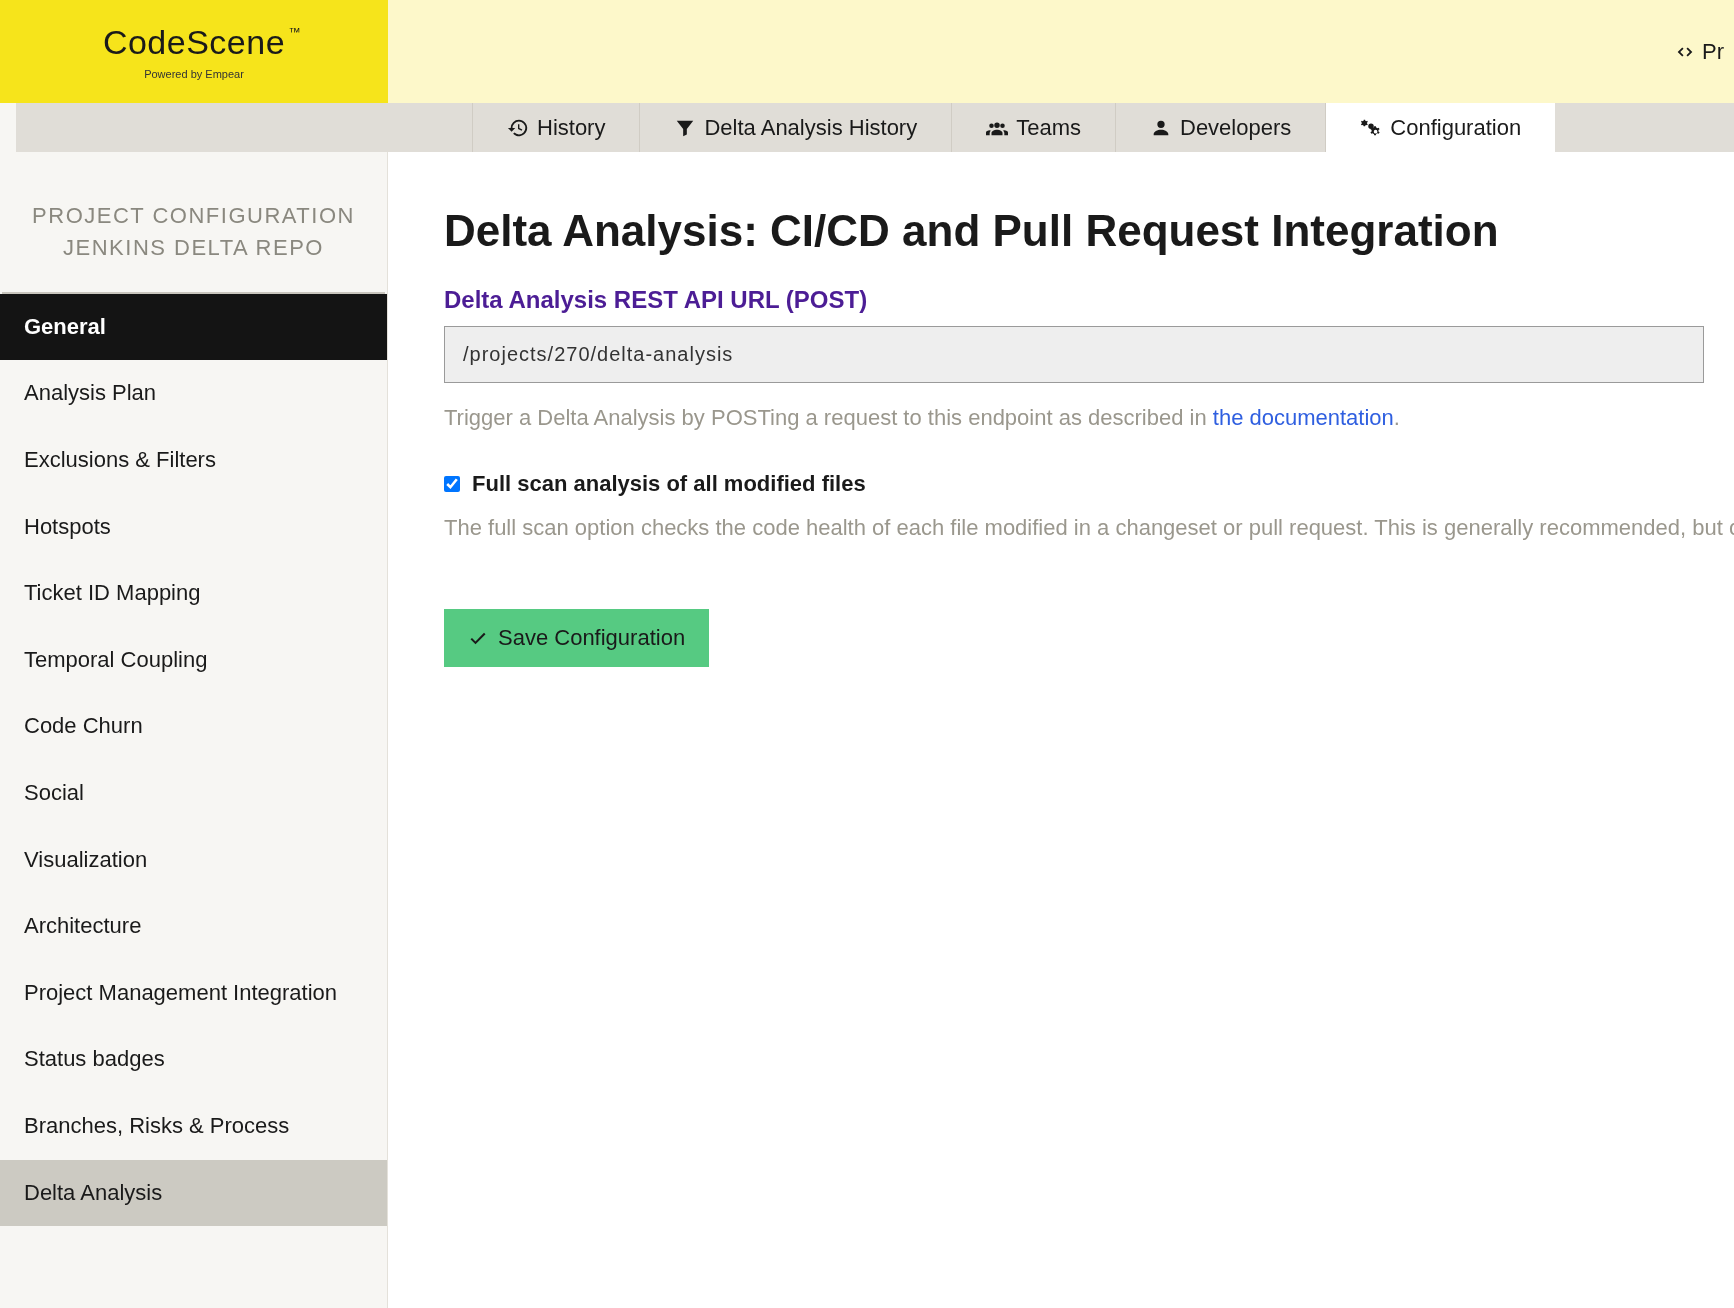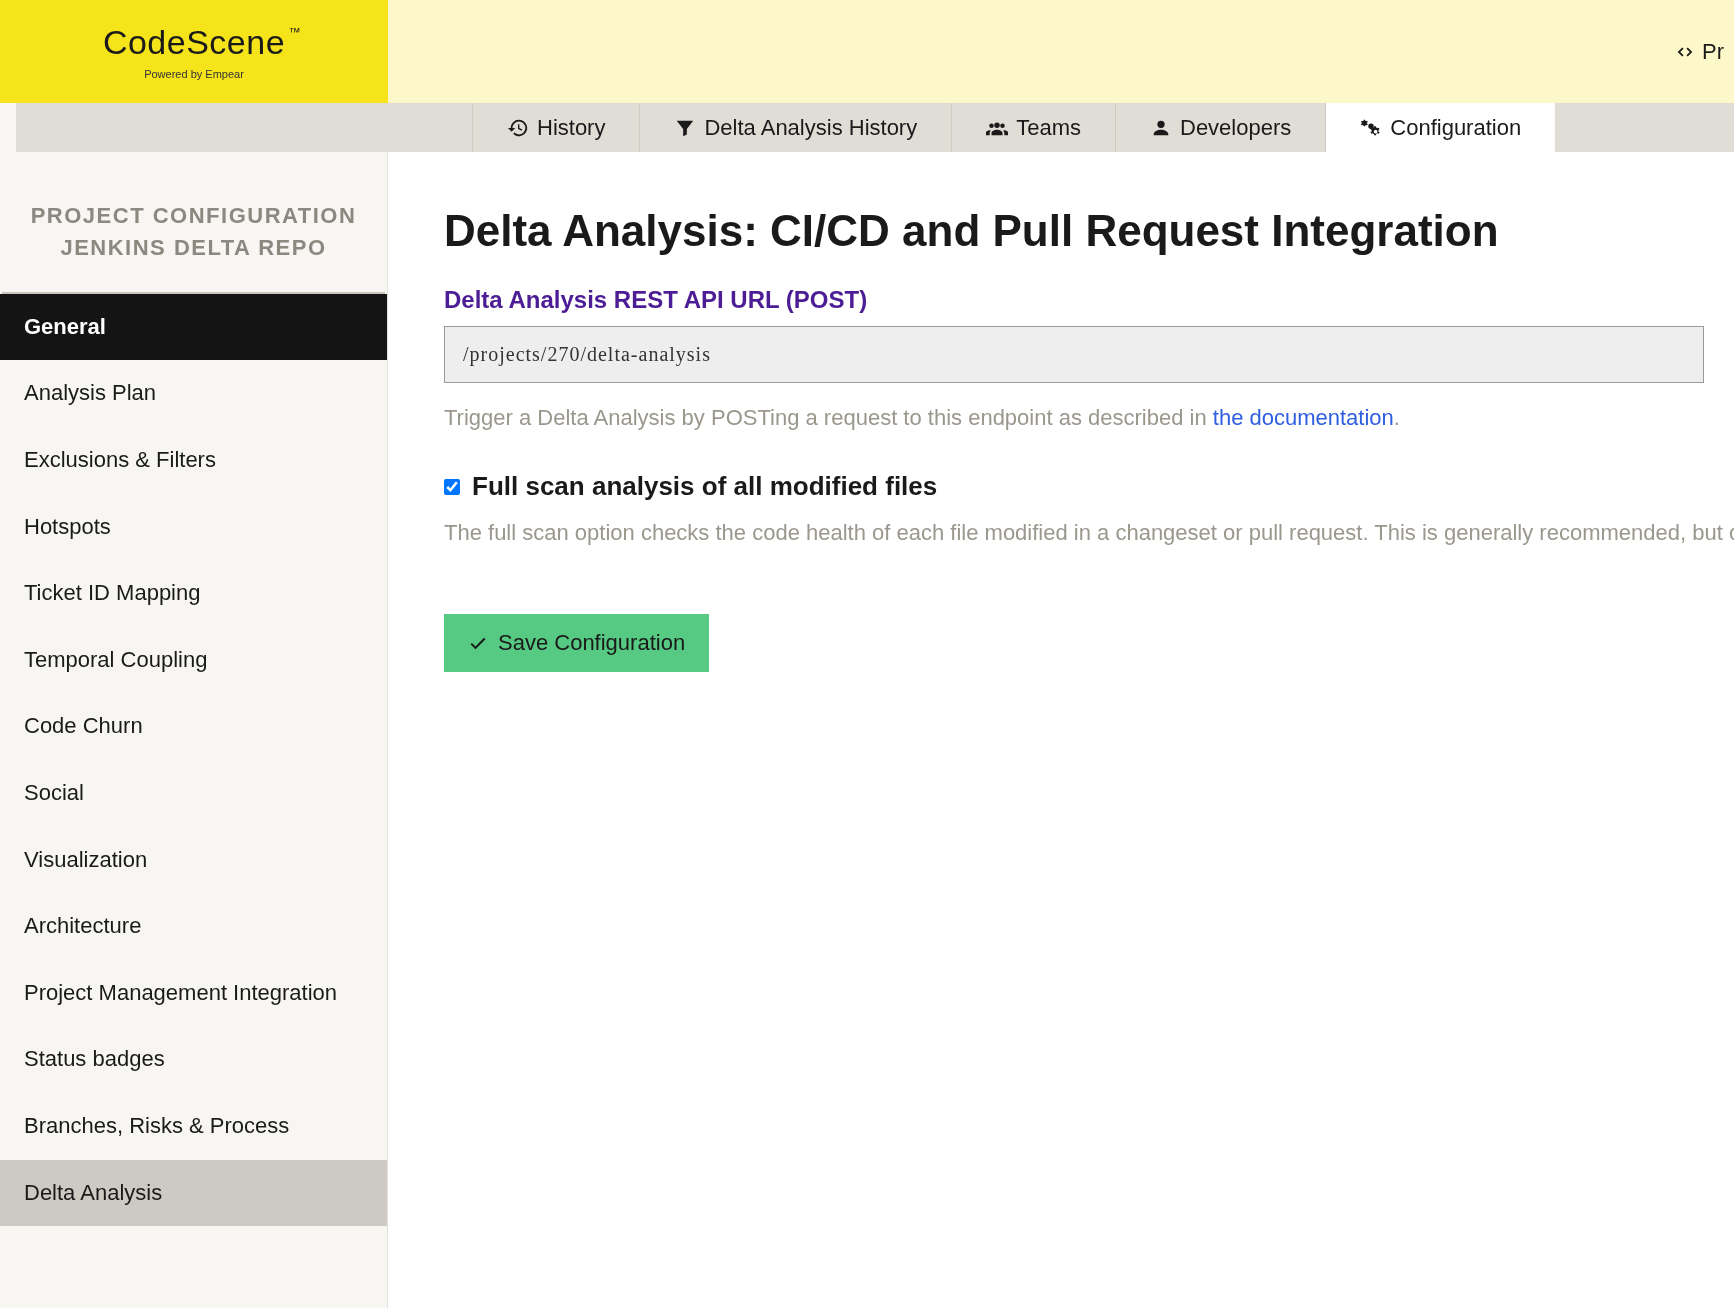--- a/index.html
+++ b/index.html
@@ -98,21 +98,21 @@
   padding: 48px 20px 28px;
   text-align: center;
   border-bottom: 2px solid #c9c6be;
   margin: 0 2px;
 }
 .sidebar-header-line {
   font-size: 22px;
   color: #8a887f;
   letter-spacing: 1.5px;
   line-height: 1.45;
-  font-weight: 700;
+  font-weight: 400;
 }
 .side-nav { padding-top: 0; }
 .side-item {
   display: block;
   padding: 19px 24px;
   font-size: 22px;
   color: #1a1a1a;
   cursor: pointer;
   line-height: 1.3;
 }
@@ -140,21 +140,21 @@
 .field-label {
   font-size: 24px;
   font-weight: 700;
   color: #4c1d95;
   margin-bottom: 12px;
 }
 .api-box {
   background: #eeeeee;
   border: 1px solid #9a9a9a;
   padding: 16px 18px;
-  font-family: Liberation Serif, serif;
+  font-family: Liberation Sans, sans-serif;
   font-size: 20px;
   color: #333;
   letter-spacing: 1px;
   margin-bottom: 22px;
   width: 1260px;
 }
 .help-text {
   font-size: 22px;
   color: #9a978d;
   margin-bottom: 40px;
@@ -162,21 +162,21 @@
 }
 .help-text a { color: #2f5fe0; text-decoration: none; }
 .checkbox-row {
   display: flex;
   align-items: center;
   gap: 12px;
   margin-bottom: 18px;
 }
 .checkbox-row input { width: 16px; height: 16px; }
 .checkbox-label {
-  font-size: 26px;
+  font-size: 22px;
   font-weight: 700;
   color: #1a1a1a;
   text-align: center;
 }
 .save-btn {
   display: inline-flex;
   align-items: center;
   gap: 10px;
   background: #56ca82;
   color: #1a1a1a;

